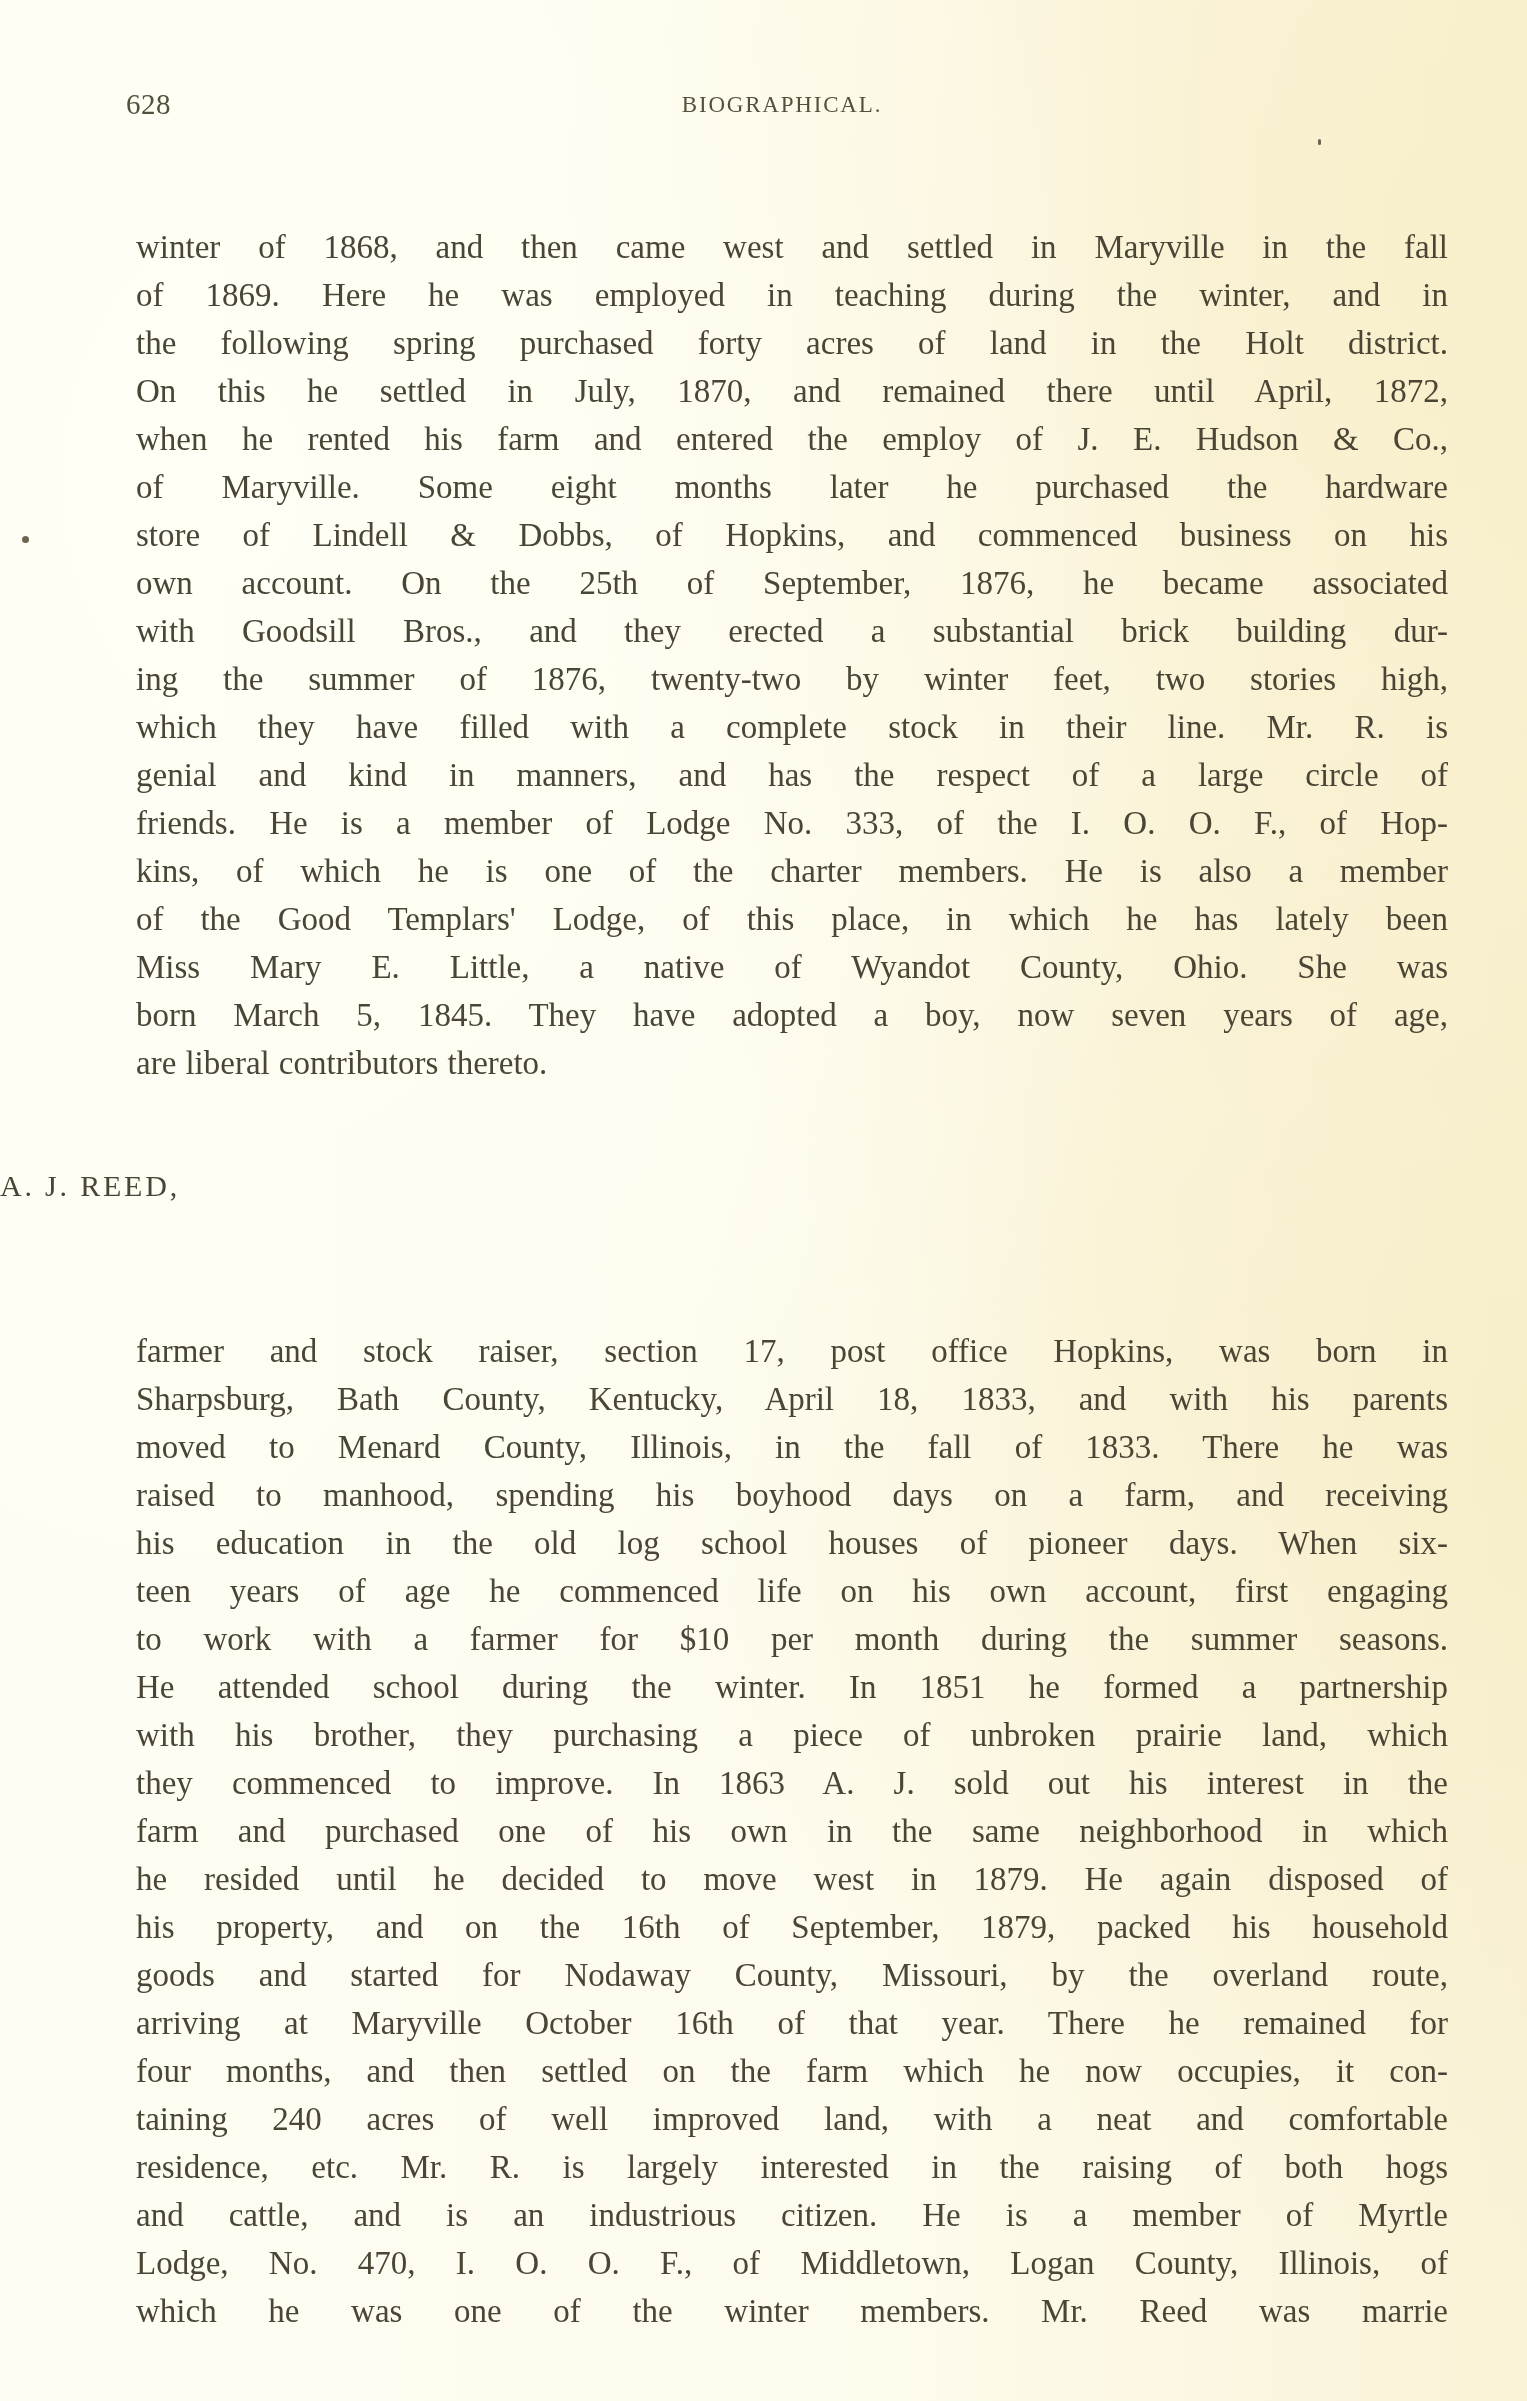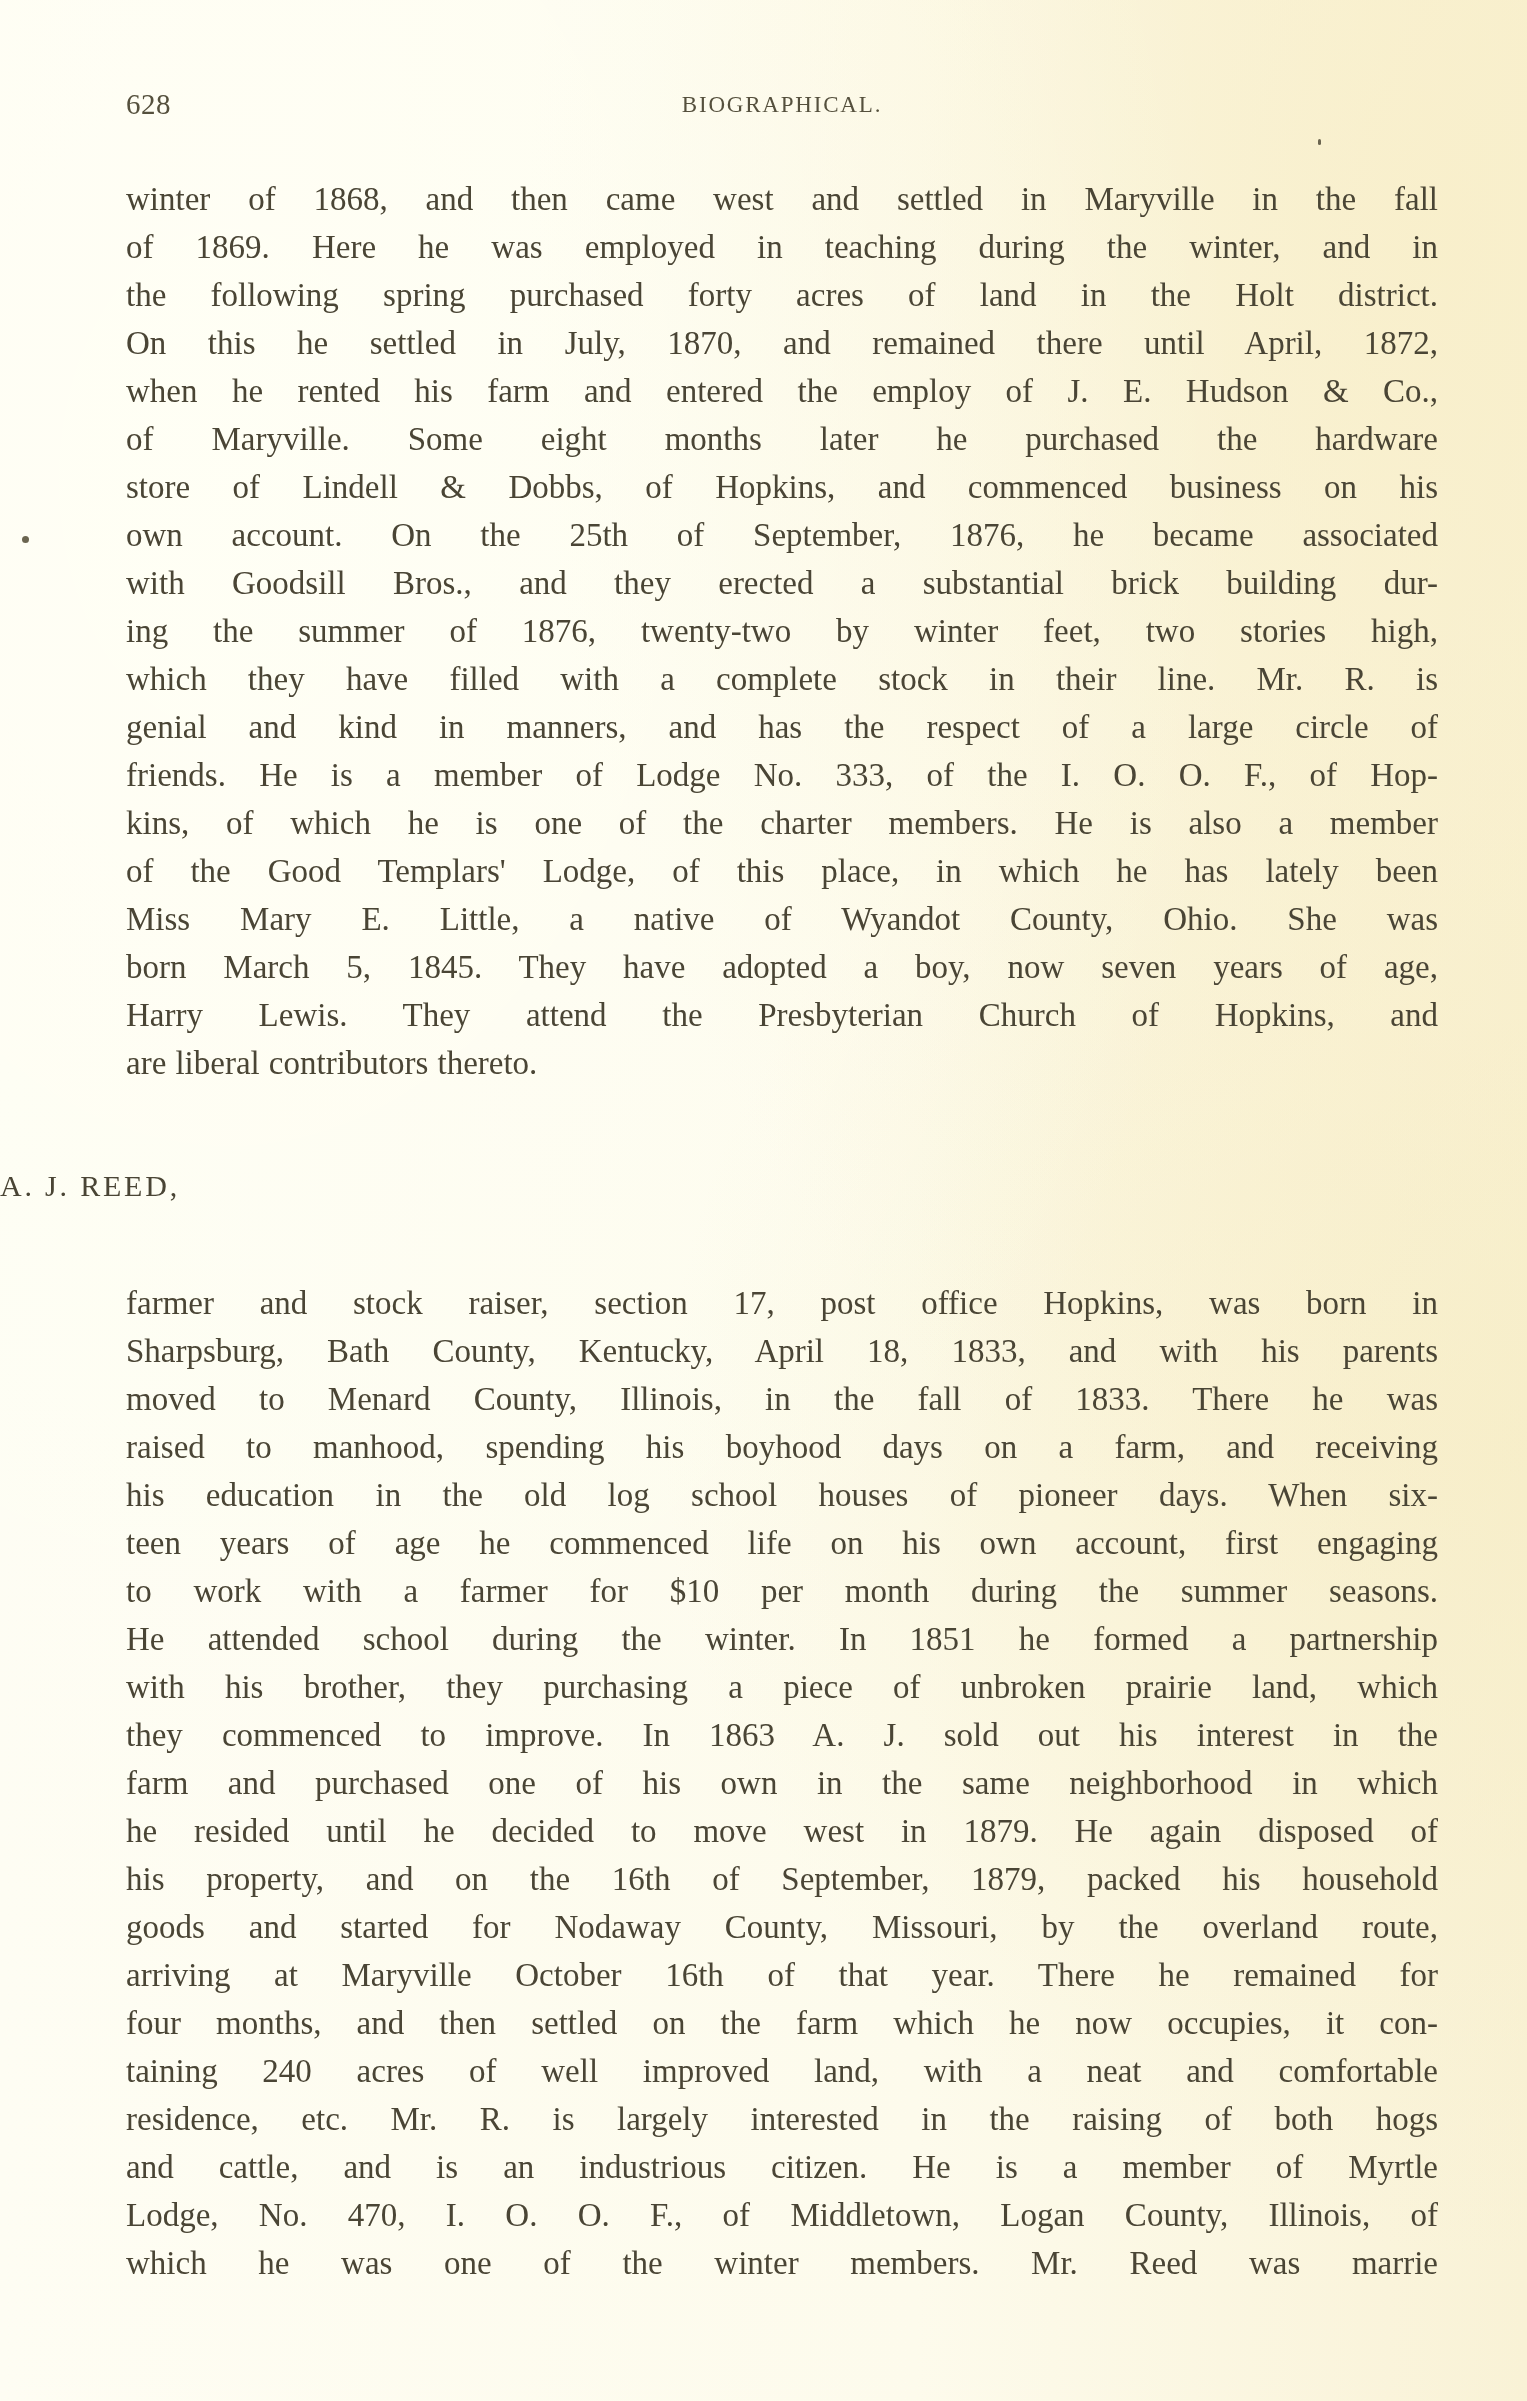--- a/index.html
+++ b/index.html
@@ -46,22 +46,23 @@
     left: 0;
     right: 0;
     top: 3.7px;
     text-align: center;
     font-size: 23px;
     letter-spacing: 1.8px;
     color: #55503d;
   }
   .block {
     position: absolute;
-    left: 126px;
+    left: 136px;
     width: 1312px;
+    margin-top: 48px;
   }
   .line {
     display: block;
     height: 48px;
     line-height: 48px;
     font-size: 33px;
     white-space: nowrap;
     text-align: justify;
     text-align-last: justify;
     word-spacing: 0.9px;
@@ -107,21 +108,20 @@
     <span class="line">own account.  On the 25th of September, 1876, he became associated</span>
     <span class="line">with Goodsill Bros., and they erected a substantial brick building dur-</span>
     <span class="line">ing the summer of 1876, twenty-two by winter feet, two stories high,</span>
     <span class="line">which they have filled with a complete stock in their line.  Mr. R. is</span>
     <span class="line">genial and kind in manners, and has the respect of a large circle of</span>
     <span class="line">friends.  He is a member of Lodge No. 333, of the I. O. O. F., of Hop-</span>
     <span class="line">kins, of which he is one of the charter members.  He is also a member</span>
     <span class="line">of the Good Templars' Lodge, of this place, in which he has lately been</span>
     <span class="line">Miss Mary E. Little, a native of Wyandot County, Ohio.  She was</span>
     <span class="line">born March 5, 1845.  They have adopted a boy, now seven years of age,</span>
-    <span class="line">Harry Lewis.  They attend the Presbyterian Church of Hopkins, and</span>
     <span class="line last">are liberal contributors thereto.</span>
   </div>
 
   <div class="section-heading">A. J. REED,</div>
 
   <div class="block" id="para2">
     <span class="line">farmer and stock raiser, section 17, post office Hopkins, was born in</span>
     <span class="line">Sharpsburg, Bath County, Kentucky, April 18, 1833, and with his parents</span>
     <span class="line">moved to Menard County, Illinois, in the fall of 1833.  There he was</span>
     <span class="line">raised to manhood, spending his boyhood days on a farm, and receiving</span>

